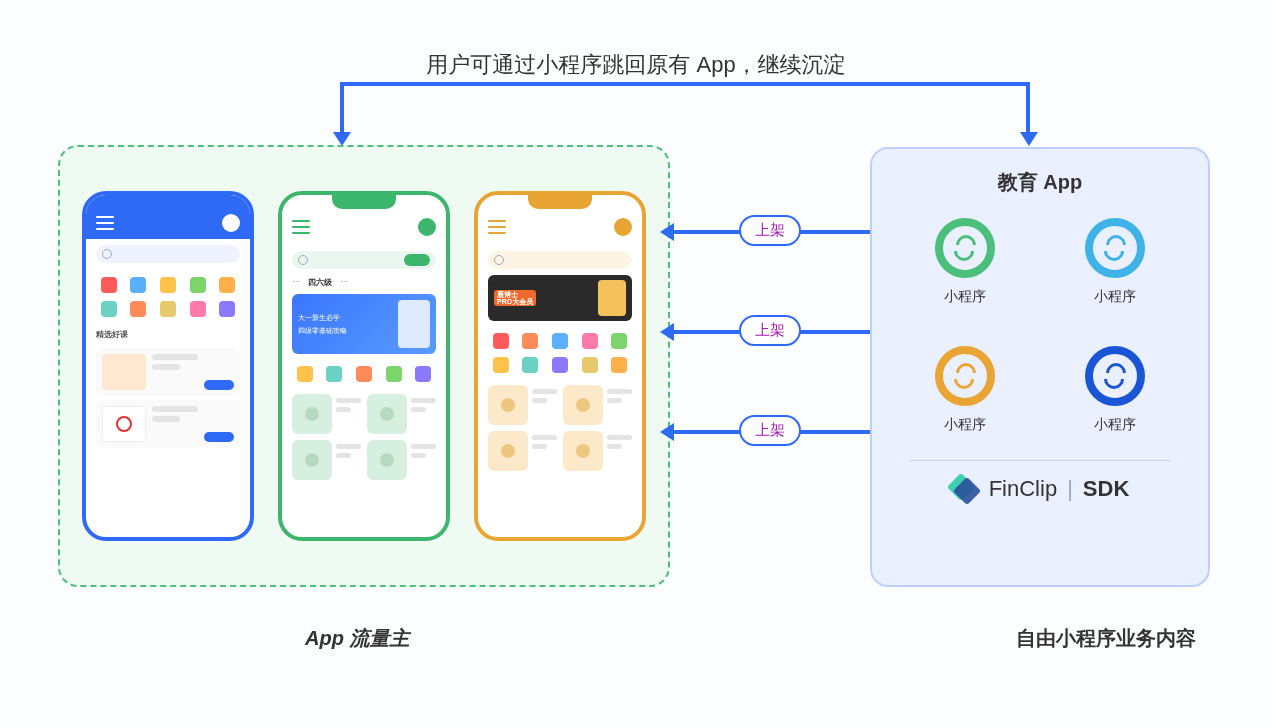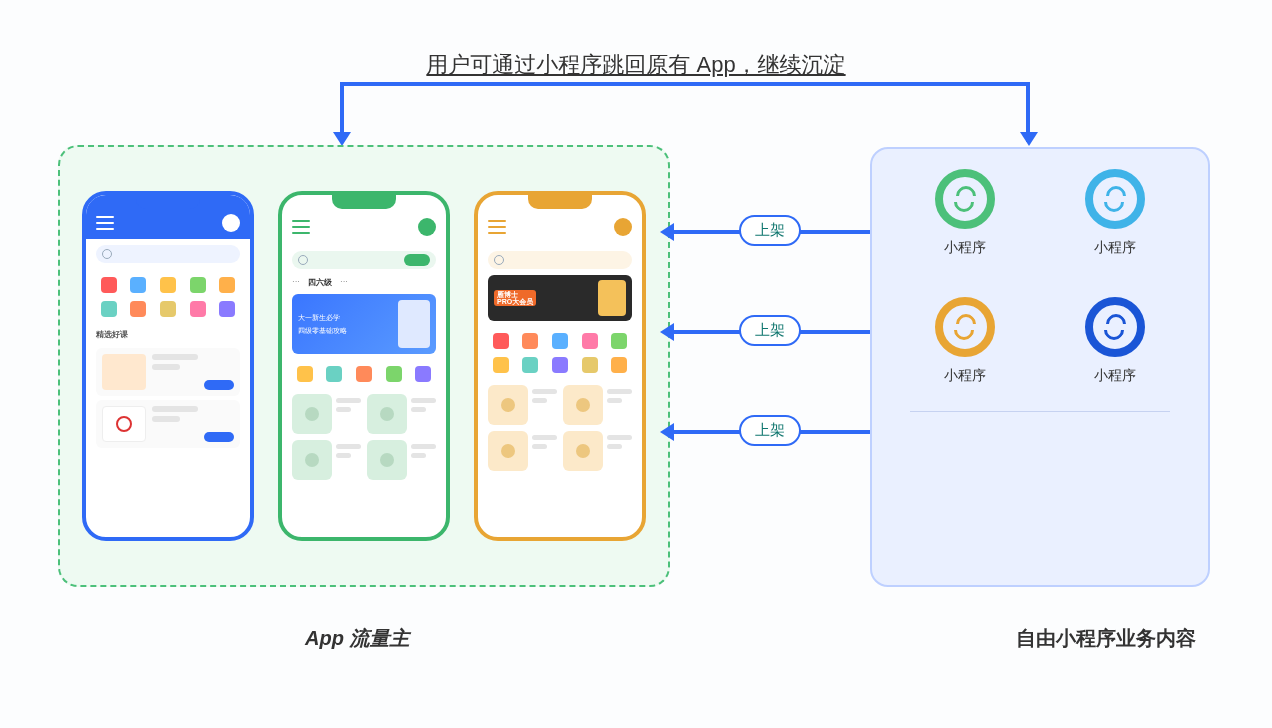--- a/index.html
+++ b/index.html
@@ -13,21 +13,20 @@
   }
   .title-text {
     position: absolute;
     top: 50px;
     left: 0;
     width: 100%;
     text-align: center;
     font-size: 22px;
     font-weight: 500;
     color: #333;
-    text-decoration: underline;
   }
   
   .top-connector {
     position: absolute;
     top: 82px;
     left: 340px;
     width: 690px;
     height: 60px;
     border-top: 4px solid #2f6af6;
     border-left: 4px solid #2f6af6;
@@ -255,21 +254,21 @@
     border-bottom: 9px solid transparent;
     border-right: 14px solid #2f6af6;
   }
   .flow-pill {
     position: absolute;
     left: 50%;
     top: -15px;
     transform: translateX(-50%);
     background: #fff;
     border: 2px solid #2f6af6;
-    color: #0f766e;
+    color: #a21caf;
     font-size: 15px;
     font-weight: 500;
     padding: 4px 14px;
     border-radius: 16px;
   }
   .flow1 { top: 230px; }
   .flow2 { top: 330px; }
   .flow3 { top: 430px; }
 </style>
 </head>
@@ -457,20 +456,21 @@
   <div class="flow-pill">上架</div>
 </div>
 <div class="flow-arrow flow2">
   <div class="flow-pill">上架</div>
 </div>
 <div class="flow-arrow flow3">
   <div class="flow-pill">上架</div>
 </div>
 
 <div class="right-panel">
+  <div class="right-title">教育 App</div>
   <div class="mp-grid">
     <div class="mp-item">
       <div class="mp-circle" style="border-color:#4cc07a;">
           <div class="mp-curl" style="border-color:#4cc07a;color:#4cc07a"></div>
         </div>
       <div class="mp-label">小程序</div>
     </div>
     <div class="mp-item">
       <div class="mp-circle" style="border-color:#3fb3e8;">
           <div class="mp-curl" style="border-color:#3fb3e8"></div>
@@ -484,16 +484,27 @@
       <div class="mp-label">小程序</div>
     </div>
     <div class="mp-item">
       <div class="mp-circle" style="border-color:#1a55d6;">
           <div class="mp-curl" style="border-color:#1a55d6"></div>
         </div>
       <div class="mp-label">小程序</div>
     </div>
   </div>
   <hr class="sdk-divider">
+  <div class="sdk-row">
+    <span class="sdk-name">
+      <span class="sdk-logo-sq">
+          <span class="a"></span>
+          <span class="b"></span>
+        </span>
+      <span>FinClip</span>
+    </span>
+    <span class="sdk-sep">|</span>
+    <span class="sdk-tag">SDK</span>
+  </div>
 </div>
 
 <div class="label-left">App 流量主</div>
 <div class="label-right">自由小程序业务内容</div>
 
 </body></html>

